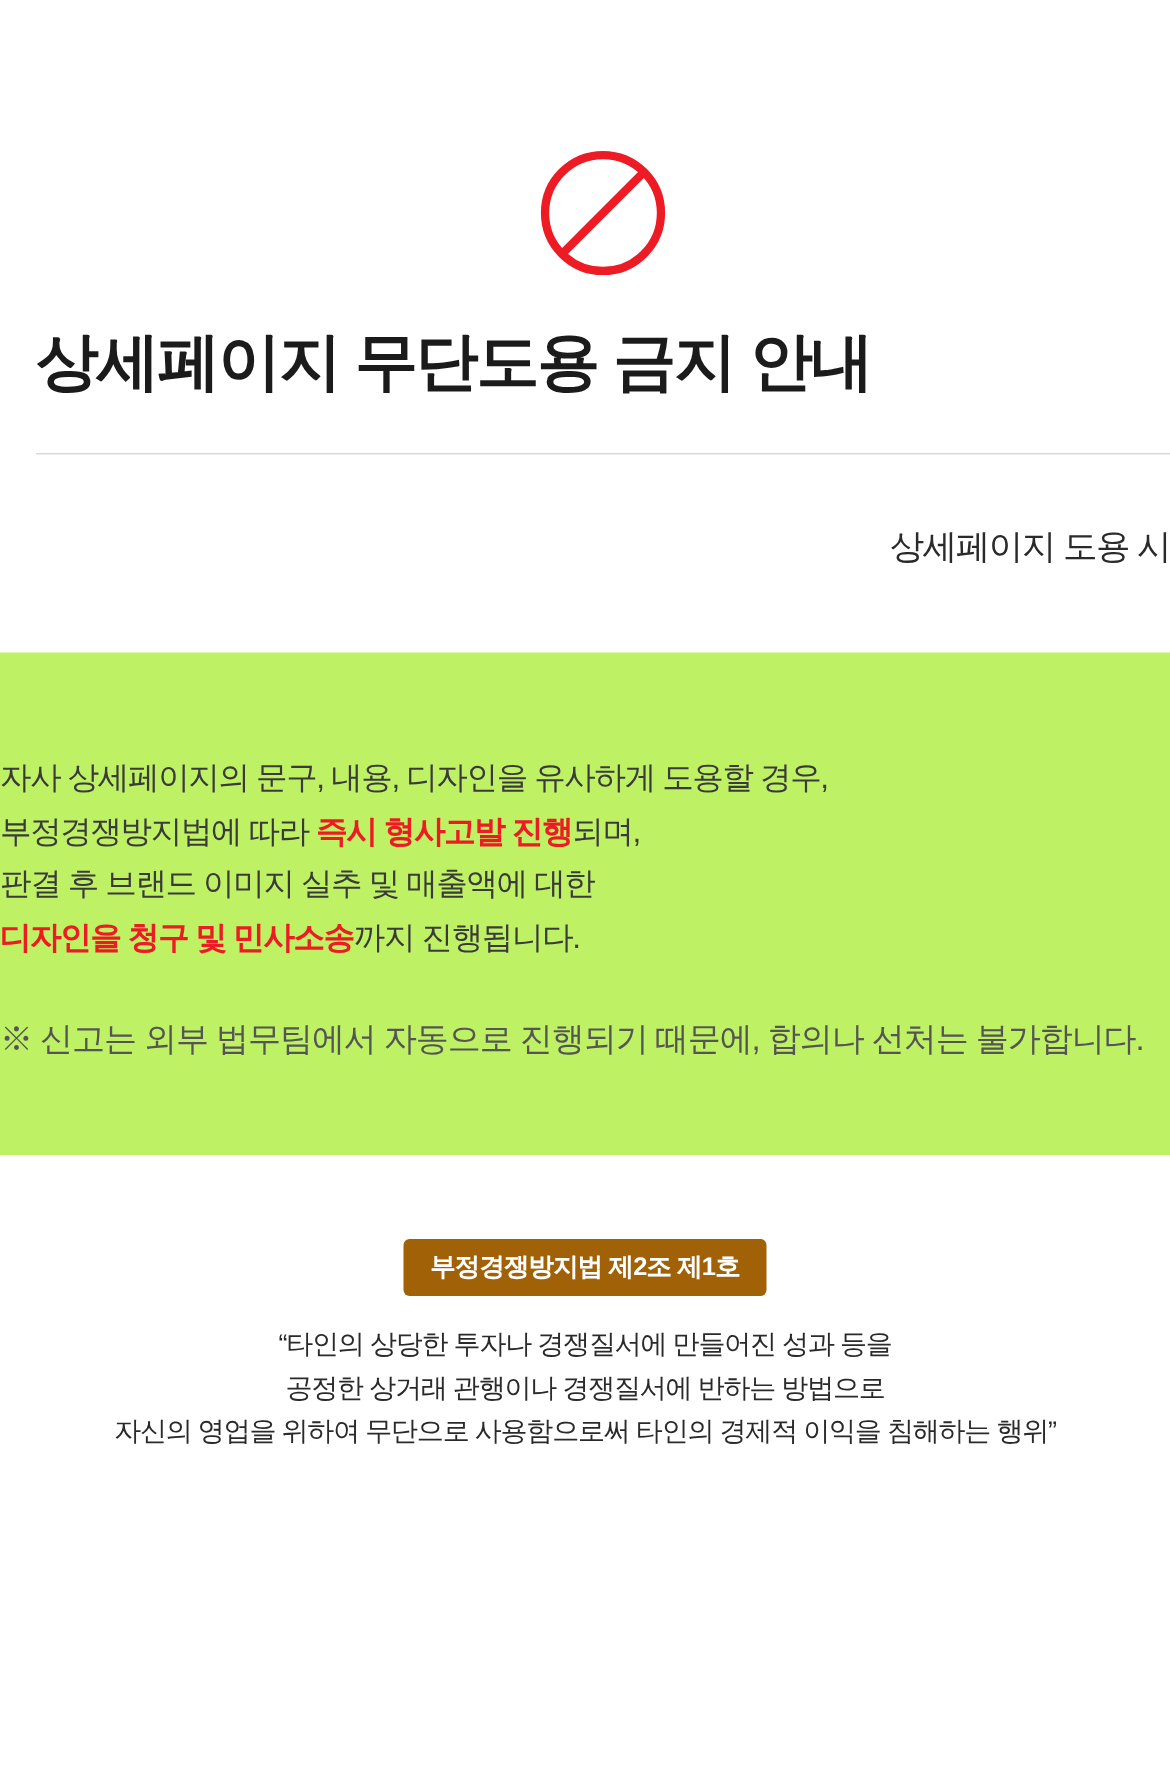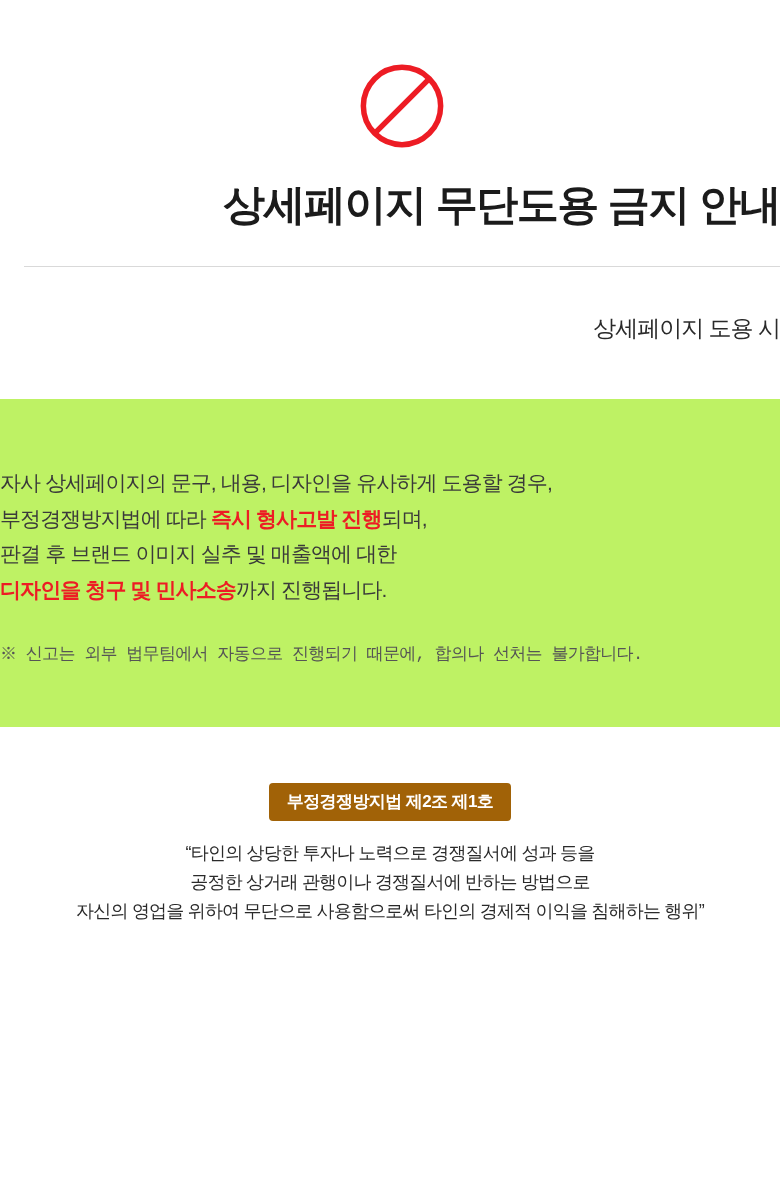--- a/index.html
+++ b/index.html
@@ -16,22 +16,22 @@
   }
   .page {
     position: relative;
     width: 780px;
     height: 1183px;
     background: #ffffff;
   }
 
   
   .header-block {
-    padding-top: 60px;
-    text-align: right;
+    padding-top: 96px;
+    text-align: left;
     margin-left: 24px;
   }
   .ban-icon {
     display: block;
     margin: 0 auto;
     width: 92px;
     height: 92px;
   }
   .main-title {
     margin: 28px 0 0 0;
@@ -83,24 +83,23 @@
     box-sizing: border-box;
   }
   .panel-line {
     font-size: 21px;
     line-height: 1.7;
     letter-spacing: -0.9px;
     color: #3a3a3a;
   }
   .panel-note {
     margin-top: 34px;
-    font-size: 17px;
+    font-size: 22px;
     letter-spacing: -0.7px;
     color: #555555;
-    font-family: Liberation Mono, monospace;
   }
 
   
   .law-block {
     text-align: center;
     padding: 56px 0 0 0;
   }
   .law-badge {
     display: inline-block;
     background: #a16207;
@@ -141,19 +140,19 @@
     <div class="panel-line">자사 상세페이지의 문구, 내용, 디자인을 유사하게 도용할 경우,</div>
     <div class="panel-line"><span>부정경쟁방지법에 따라 </span><span class="red">즉시 형사고발 진행</span><span>되며,</span></div>
     <div class="panel-line">판결 후 브랜드 이미지 실추 및 매출액에 대한</div>
     <div class="panel-line"><span class="red">디자인을 청구 및 민사소송</span><span>까지 진행됩니다.</span></div>
     <div class="panel-note">※ 신고는 외부 법무팀에서 자동으로 진행되기 때문에, 합의나 선처는 불가합니다.</div>
   </div>
 
   <div class="law-block">
     <div class="law-badge">부정경쟁방지법 제2조 제1호</div>
     <div class="law-quote">
-      <div>“타인의 상당한 투자나 노력으로 경쟁질서에 성과 등을</div>
+      <div>“타인의 상당한 투자나 경쟁질서에 만들어진 성과 등을</div>
       <div>공정한 상거래 관행이나 경쟁질서에 반하는 방법으로</div>
       <div>자신의 영업을 위하여 무단으로 사용함으로써 타인의 경제적 이익을 침해하는 행위”</div>
     </div>
   </div>
 
 </div>
 
 </body></html>

